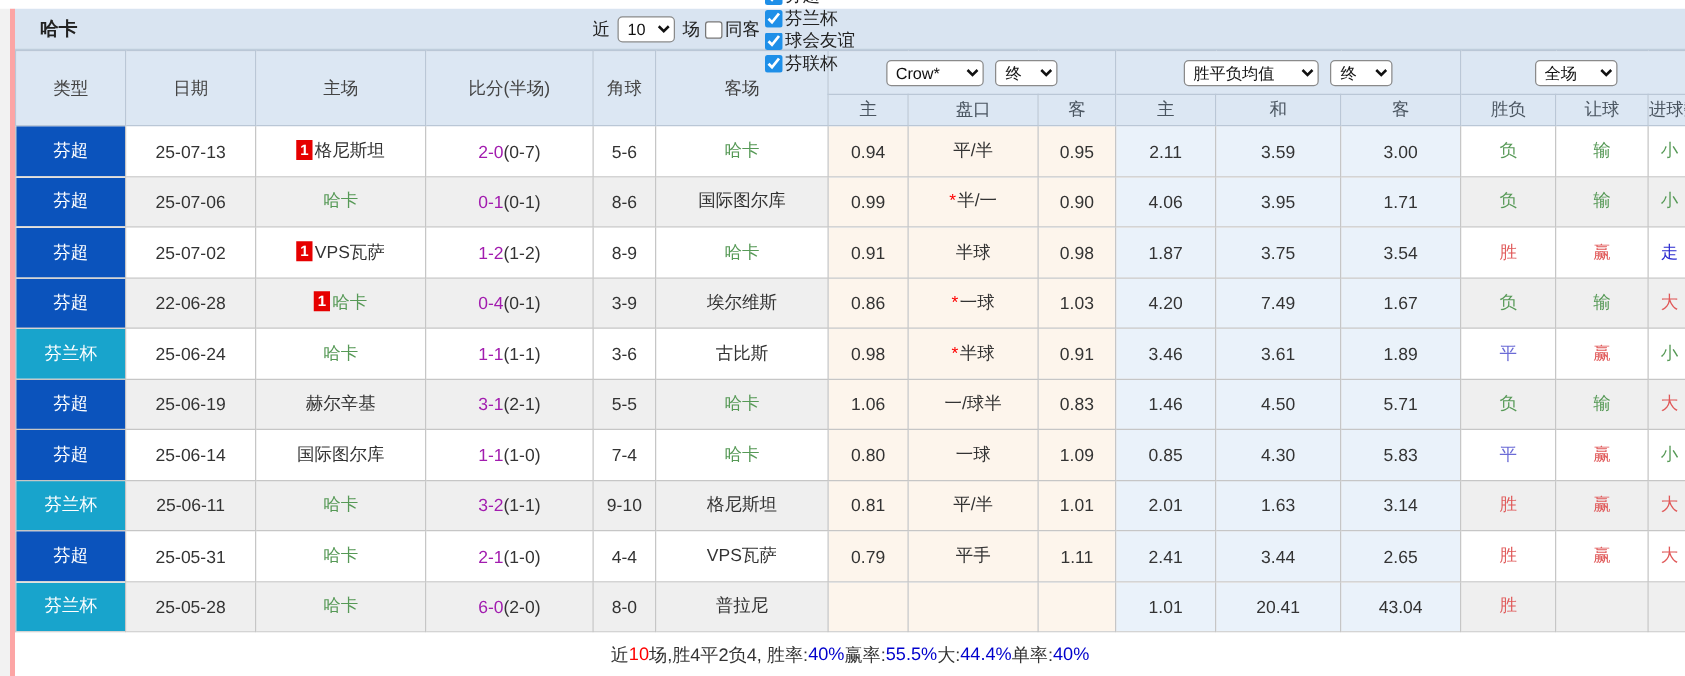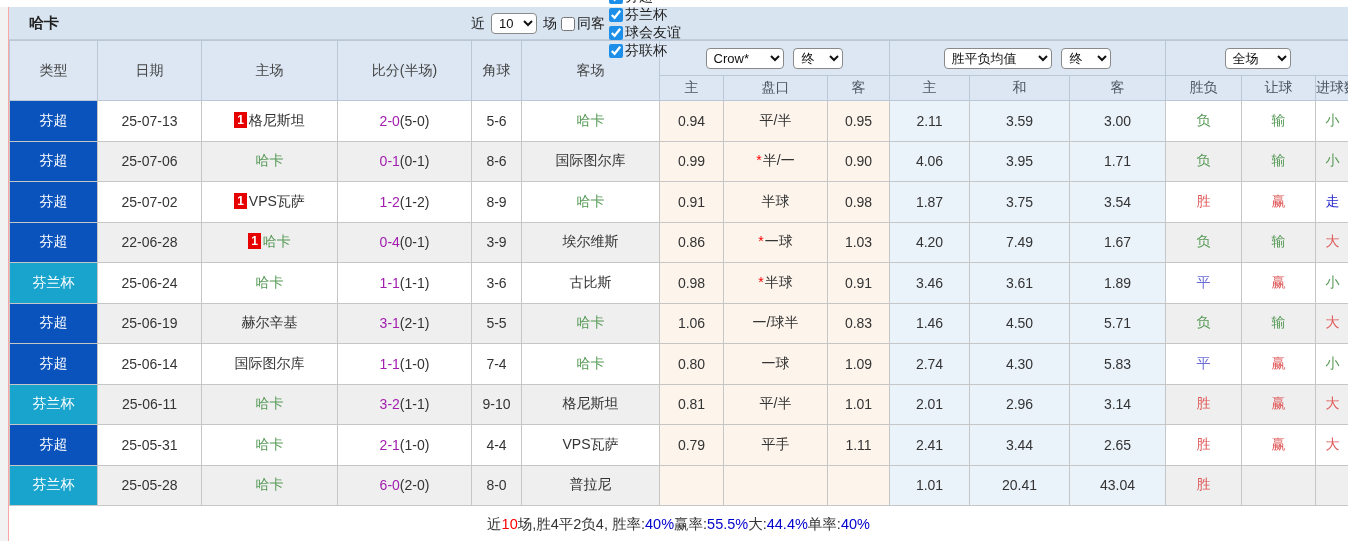--- a/index.html
+++ b/index.html
@@ -1,21 +1,21 @@
 <!DOCTYPE html>
 <html><head>
 <meta charset="utf-8">
 <style>
   * { margin:0; padding:0; box-sizing:border-box; }
   html,body { width:1348px; height:541px; overflow:hidden; background:#fff;
     font-family:"Liberation Sans","DejaVu Sans",sans-serif; }
   .topstrip { height:7px; background:#fff; }
   .page { display:flex; }
   .gutter { width:8px; background:#f2f2f2; }
-  .panel { width:1340px; border-left:1px solid #fca5a5; }
+  .panel { width:1340px; border-left:4px solid #fca5a5; }
 
   
   .titlebar { height:33px; background:#d9e4f1; position:relative; border-bottom:1px solid #bfcddc;}
   .titlebar .title { position:absolute; left:20px; top:7px; font-size:15px; font-weight:bold; color:#222; }
   .filters { position:absolute; left:462px; top:0; height:33px; display:flex; align-items:center; gap:4px; font-size:14px; color:#222; }
   .filters select { font-size:13px; margin:0 2px; }
   .filters label { display:flex; align-items:center; cursor:pointer; }
   .filters input[type=checkbox] { width:14px; height:14px; accent-color:#1e8fe8; margin-right:2px; }
 
   select { background:#fff; border:1px solid #8a8a8a; border-radius:4px; padding:1px 3px; font-size:13px; color:#111; font-family:inherit; }
@@ -139,21 +139,21 @@
           <th>胜负</th>
           <th>让球</th>
           <th>进球数</th>
         </tr>
       </thead>
       <tbody id="rowsBody">
           <tr class="odd">
             <td class="lg lg-sup">芬超</td>
             <td>25-07-13</td>
             <td><span class="badge1">1</span><span>格尼斯坦</span></td>
-            <td><span class="ft">2-0</span><span class="ht">(5-0)</span></td>
+            <td><span class="ft">2-0</span><span class="ht">(0-7)</span></td>
             <td>5-6</td>
             <td><span class="self">哈卡</span></td>
             <td class="crow">0.94</td>
             <td class="crow">平/半</td>
             <td class="crow">0.95</td>
             <td class="avg">2.11</td>
             <td class="avg">3.59</td>
             <td class="avg">3.00</td>
             <td class="c-g">负</td>
             <td class="c-g">输</td>
@@ -247,39 +247,39 @@
           <tr class="odd">
             <td class="lg lg-sup">芬超</td>
             <td>25-06-14</td>
             <td><span>国际图尔库</span></td>
             <td><span class="ft">1-1</span><span class="ht">(1-0)</span></td>
             <td>7-4</td>
             <td><span class="self">哈卡</span></td>
             <td class="crow">0.80</td>
             <td class="crow">一球</td>
             <td class="crow">1.09</td>
-            <td class="avg">2.74</td>
+            <td class="avg">0.85</td>
             <td class="avg">4.30</td>
             <td class="avg">5.83</td>
             <td class="c-b">平</td>
             <td class="c-r">赢</td>
             <td class="c-g">小</td>
           </tr>
           <tr class="even">
             <td class="lg lg-cup">芬兰杯</td>
             <td>25-06-11</td>
             <td><span class="self">哈卡</span></td>
             <td><span class="ft">3-2</span><span class="ht">(1-1)</span></td>
             <td>9-10</td>
             <td><span>格尼斯坦</span></td>
             <td class="crow">0.81</td>
             <td class="crow">平/半</td>
             <td class="crow">1.01</td>
             <td class="avg">2.01</td>
-            <td class="avg">2.96</td>
+            <td class="avg">1.63</td>
             <td class="avg">3.14</td>
             <td class="c-r">胜</td>
             <td class="c-r">赢</td>
             <td class="c-r">大</td>
           </tr>
           <tr class="odd">
             <td class="lg lg-sup">芬超</td>
             <td>25-05-31</td>
             <td><span class="self">哈卡</span></td>
             <td><span class="ft">2-1</span><span class="ht">(1-0)</span></td>

